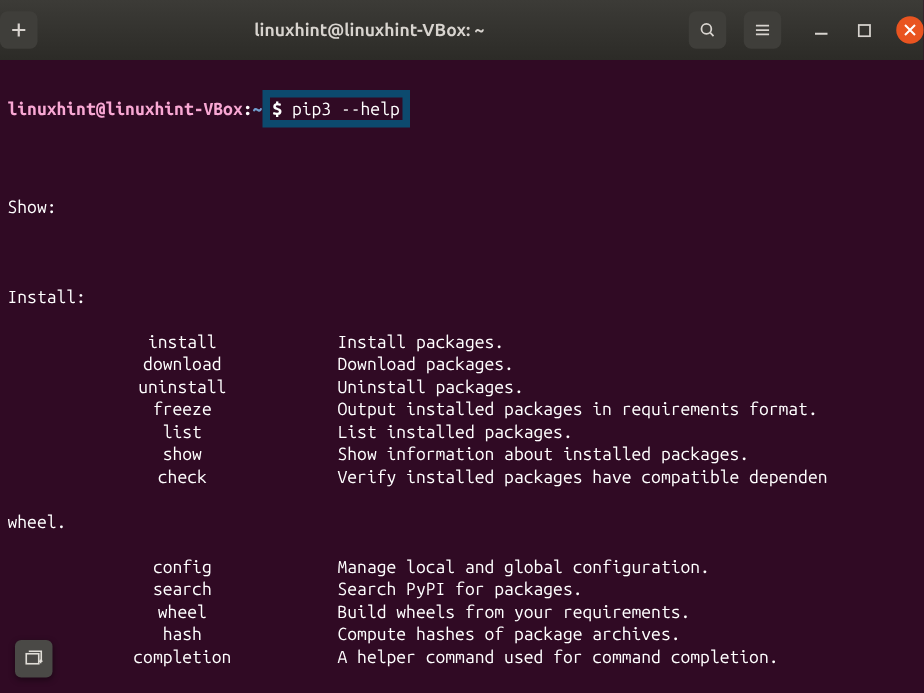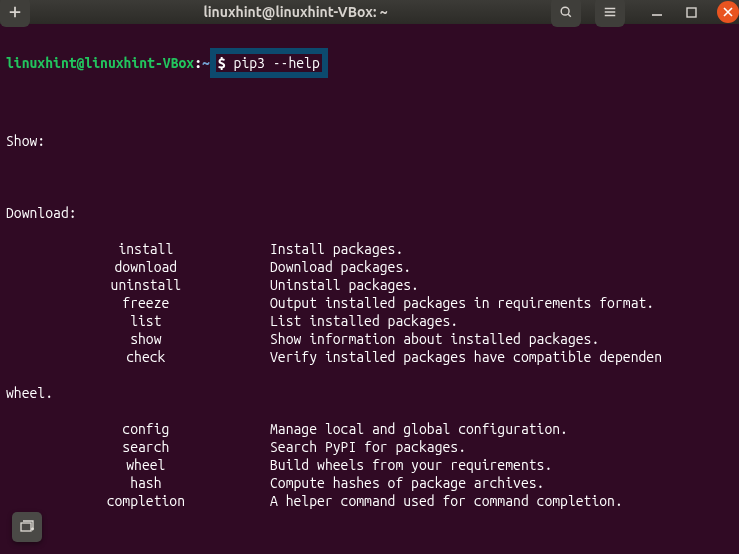--- a/index.html
+++ b/index.html
@@ -7,21 +7,21 @@
       width: 739px;
       height: 554px;
       background: #300a24;
       font-family: 'Ubuntu Mono', 'DejaVu Sans Mono', monospace;
       font-size: 14px;
       color: #ffffff;
       overflow: hidden;
       position: relative;
     }
     .titlebar {
-      height: 24px;
+      height: 48px;
       background: linear-gradient(to bottom, #3c3b37, #2c2b27);
       display: flex;
       align-items: center;
       padding: 0 0;
       position: relative;
     }
     .title-left { display: flex; align-items: center; width: 40px; }
     .title-center { flex: 1; text-align: center; font-family: Ubuntu, sans-serif; font-size: 14px; font-weight: 600; color: #d8d4cf; }
     .title-right { display: flex; align-items: center; gap: 14px; }
     .tb-btn {
@@ -37,21 +37,21 @@
     .win-close {
       width: 22px; height: 22px; border-radius: 50%;
       background: #e95420; display: flex; align-items: center; justify-content: center;
       color: #ffffff;
     }
     .terminal {
       padding: 6px 6px 0 6px;
       line-height: 18px;
       white-space: pre;
     }
-    .prompt-user { color: #22c55e; font-weight: bold; }
+    .prompt-user { color: #f9a8d4; font-weight: bold; }
     .prompt-colon { color: #ffffff; font-weight: bold; }
     .prompt-path { color: #729fcf; font-weight: bold; }
     .hl-box {
       border: 6px solid #0c4a6e;
       padding: 0 2px;
       display: inline-block;
     }
     .blank { height: 18px; }
     .cmd-line { display: flex; }
     .cmd-name { width: 264px; display: inline-block; text-align: center; }
@@ -109,21 +109,21 @@
       </div>
     </div>
   </div>
 </div>
 
 <div class="terminal">
 <div><span class="prompt-user">linuxhint@linuxhint-VBox</span><span class="prompt-colon">:</span><span class="prompt-path">~</span><span class="hl-box"><span class="prompt-colon">$ </span><span>pip3 --help</span></span></div>
 <div class="blank"></div>
 <div>Show:</div>
 <div class="blank"></div>
-<div>Download:</div>
+<div>Install:</div>
 <div id="commands-block"><div class="cmd-line"><span class="cmd-name">  install</span><span>Install packages.</span></div><div class="cmd-line"><span class="cmd-name">  download</span><span>Download packages.</span></div><div class="cmd-line"><span class="cmd-name">  uninstall</span><span>Uninstall packages.</span></div><div class="cmd-line"><span class="cmd-name">  freeze</span><span>Output installed packages in requirements format.</span></div><div class="cmd-line"><span class="cmd-name">  list</span><span>List installed packages.</span></div><div class="cmd-line"><span class="cmd-name">  show</span><span>Show information about installed packages.</span></div><div class="cmd-line"><span class="cmd-name">  check</span><span>Verify installed packages have compatible dependen</span></div></div>
 <div>wheel.</div>
 <div id="commands2-block"><div class="cmd-line"><span class="cmd-name">  config</span><span>Manage local and global configuration.</span></div><div class="cmd-line"><span class="cmd-name">  search</span><span>Search PyPI for packages.</span></div><div class="cmd-line"><span class="cmd-name">  wheel</span><span>Build wheels from your requirements.</span></div><div class="cmd-line"><span class="cmd-name">  hash</span><span>Compute hashes of package archives.</span></div><div class="cmd-line"><span class="cmd-name">  completion</span><span>A helper command used for command completion.</span></div></div>
 
 
 
 </div>
 
 <div class="new-tab-fab">
   <svg width="16" height="16" viewBox="0 0 16 16">

